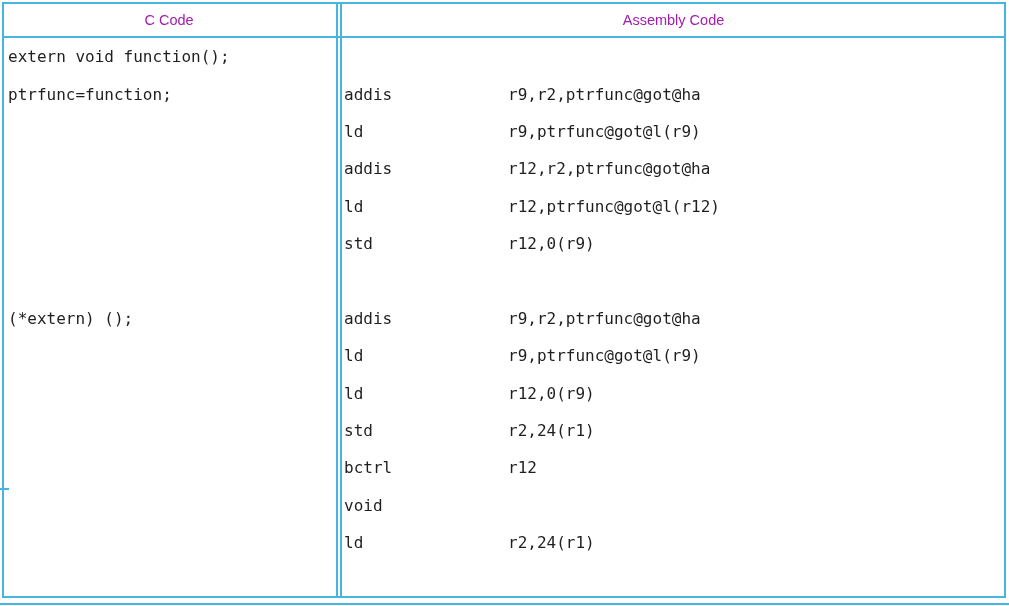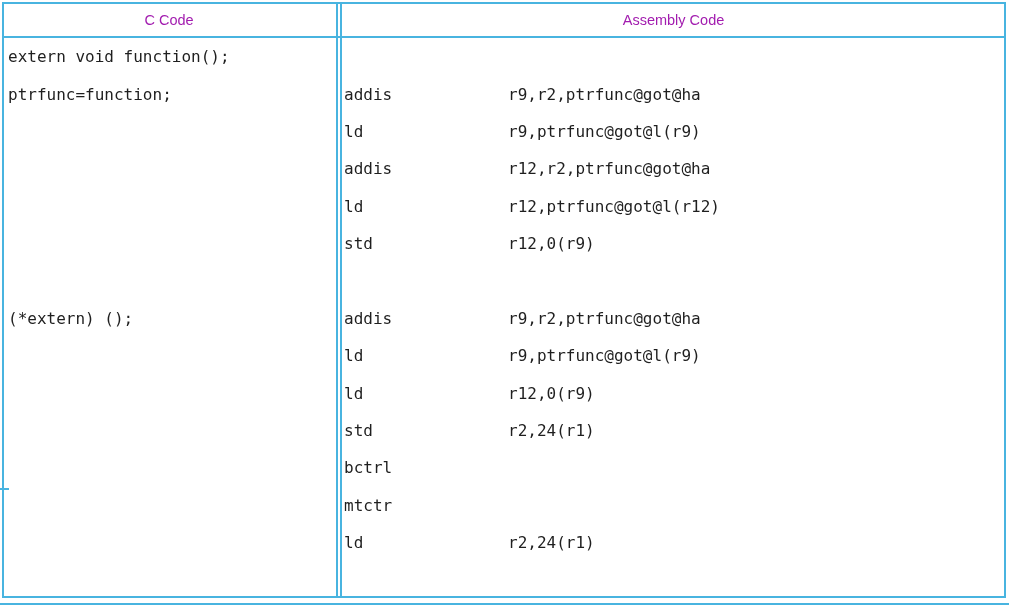--- a/index.html
+++ b/index.html
@@ -198,27 +198,28 @@
         <div class="cell asm-cell">
           <span class="op">std</span>
           <span class="args">r2,24(r1)</span>
         </div>
       </div>
 
       <div class="row">
         <div class="cell c-cell"></div>
         <div class="cell asm-cell">
           <span class="op">bctrl</span>
-        </div>
-      </div>
-
-      <div class="row">
-        <div class="cell c-cell"></div>
-        <div class="cell asm-cell">
-          <span class="op">mtctr</span>
+          <span class="args">r12</span>
+        </div>
+      </div>
+
+      <div class="row">
+        <div class="cell c-cell"></div>
+        <div class="cell asm-cell">
+          <span class="op">void</span>
           <span class="args"></span>
         </div>
       </div>
 
       <div class="row">
         <div class="cell c-cell"></div>
         <div class="cell asm-cell">
           <span class="op">ld</span>
           <span class="args">r2,24(r1)</span>
         </div>

